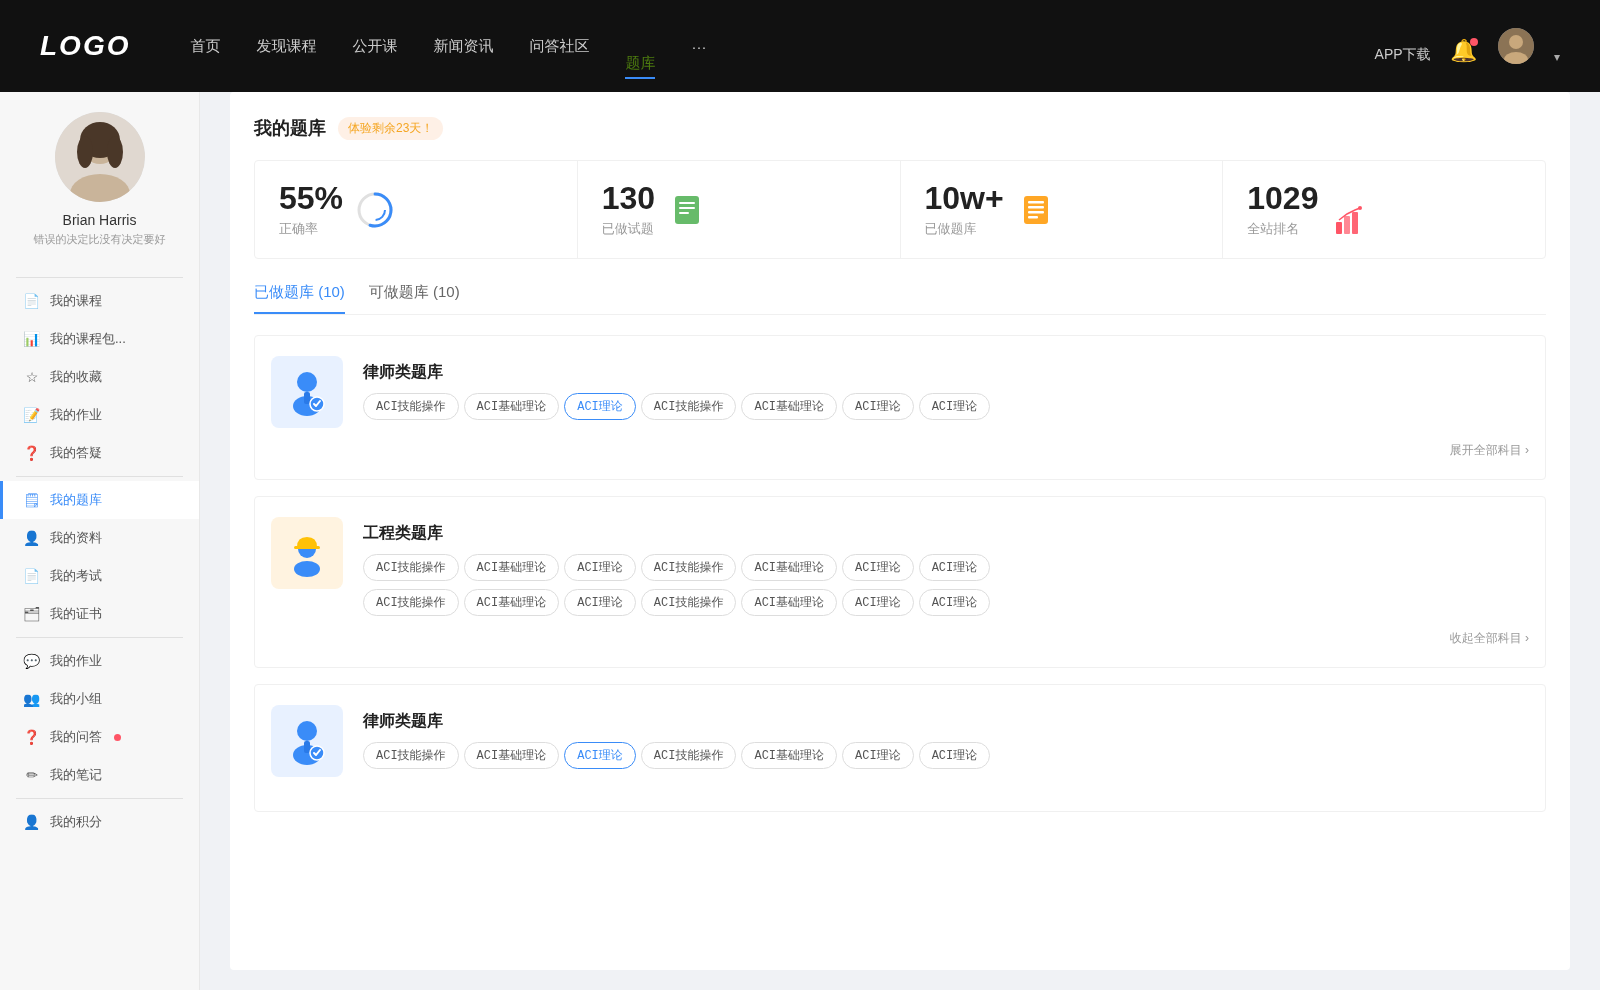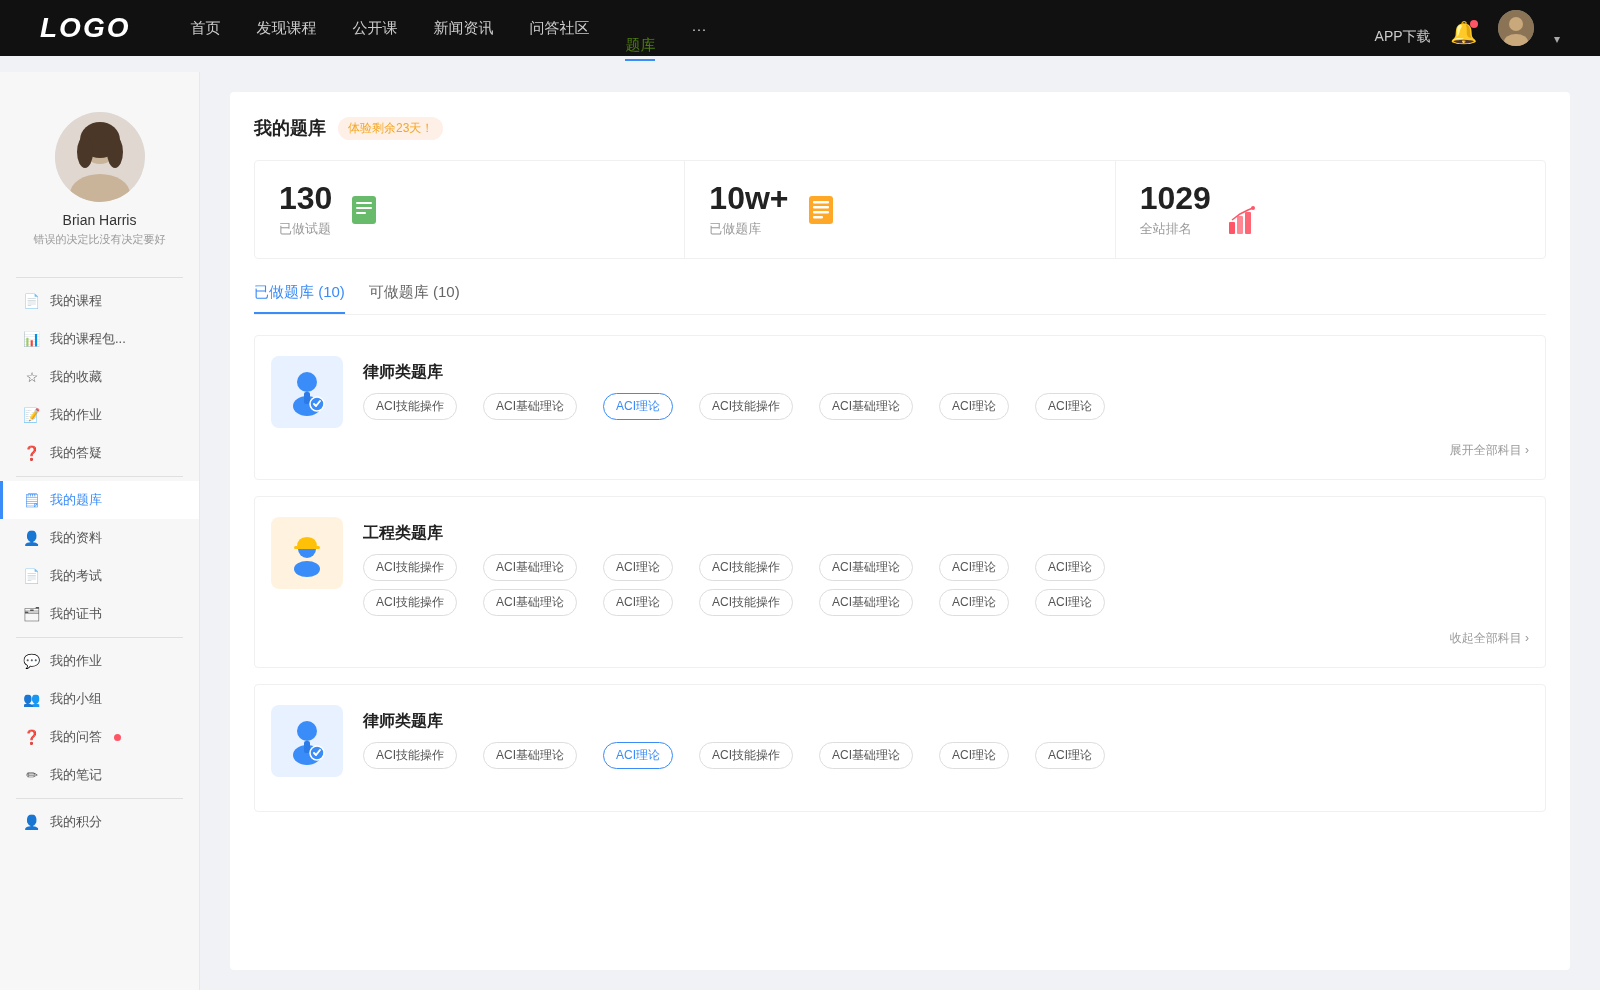--- a/index.html
+++ b/index.html
@@ -1,21 +1,21 @@
 <!DOCTYPE html>
 <html><head>
   <meta charset="utf-8">
   <style>
     * { box-sizing: border-box; margin: 0; padding: 0; }
     body { font-family: 'PingFang SC', 'Microsoft YaHei', sans-serif; background: #f0f2f5; min-width: 1600px; }
 
     
     .navbar {
       background: #111;
-      height: 56px;
+      height: 92px;
       display: flex;
       align-items: center;
       padding: 0 40px;
       position: fixed;
       top: 0; left: 0; right: 0;
       z-index: 100;
     }
     .navbar-logo {
       color: white;
       font-size: 28px;
@@ -265,21 +265,22 @@
     .qbank-title {
       font-size: 16px;
       font-weight: 600;
       color: #222;
       margin-bottom: 10px;
       padding-top: 6px;
     }
     .qbank-tags {
       display: flex;
       flex-wrap: wrap;
-      gap: 26px;
+      gap: 5px;
+      font-family: Liberation Mono, monospace;
     }
     .qbank-tag {
       padding: 4px 12px;
       border: 1px solid #ddd;
       border-radius: 20px;
       font-size: 12px;
       color: #555;
       cursor: pointer;
     }
     .qbank-tag.active-tag {
@@ -413,20 +414,33 @@
   <main class="main-content">
     <div class="main-inner">
 
       <div class="page-header">
         <h1 class="page-title">我的题库</h1>
         <span class="trial-badge">体验剩余23天！</span>
       </div>
 
       <div class="stats-row">
 
+        <div class="stat-item">
+          <div class="stat-info">
+            <span class="stat-value">55%</span>
+            <span class="stat-label">正确率</span>
+          </div>
+          <div class="stat-icon">
+            <svg width="36" height="36" viewBox="0 0 36 36">
+              <circle cx="18" cy="18" r="16" fill="none" stroke="#e0e0e0" stroke-width="3"></circle>
+              <circle cx="18" cy="18" r="16" fill="none" stroke="#3a8cf8" stroke-width="3" stroke-dasharray="55 45" stroke-dashoffset="25" stroke-linecap="round"></circle>
+              <circle cx="18" cy="18" r="10" fill="none" stroke="#3a8cf8" stroke-width="2" stroke-dasharray="30 70" stroke-dashoffset="15"></circle>
+            </svg>
+          </div>
+        </div>
 
         <div class="stat-item">
           <div class="stat-info">
             <span class="stat-value">130</span>
             <span class="stat-label">已做试题</span>
           </div>
           <div class="stat-icon">
             <svg width="32" height="32" viewBox="0 0 32 32">
               <rect x="4" y="2" width="24" height="28" rx="3" fill="#4CAF50" opacity="0.85"></rect>
               <rect x="8" y="8" width="16" height="2" rx="1" fill="white"></rect>

